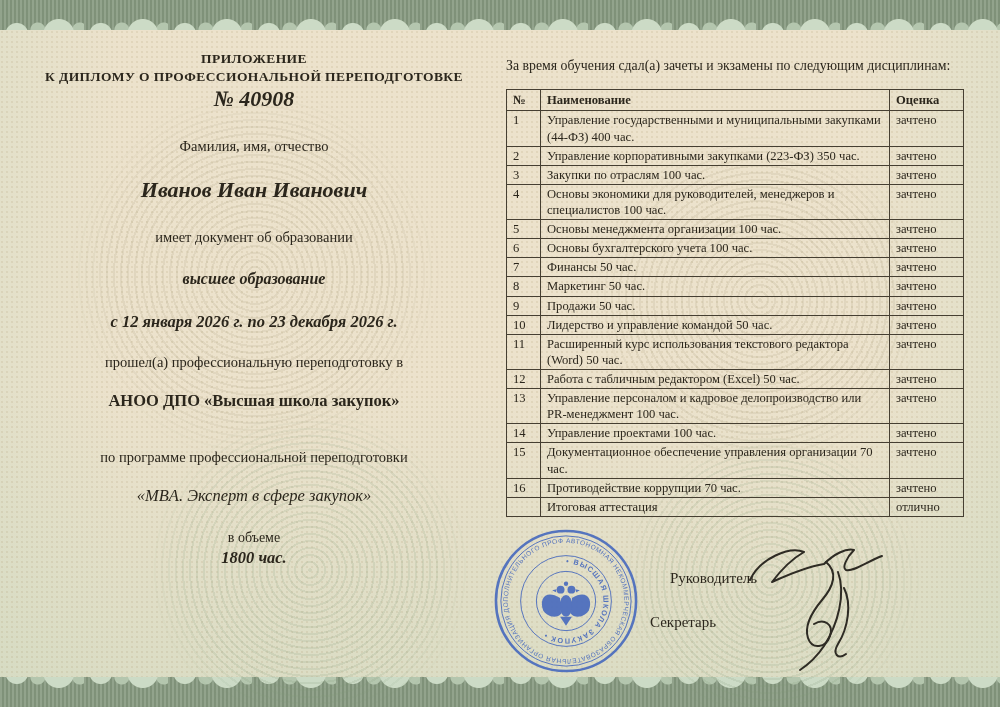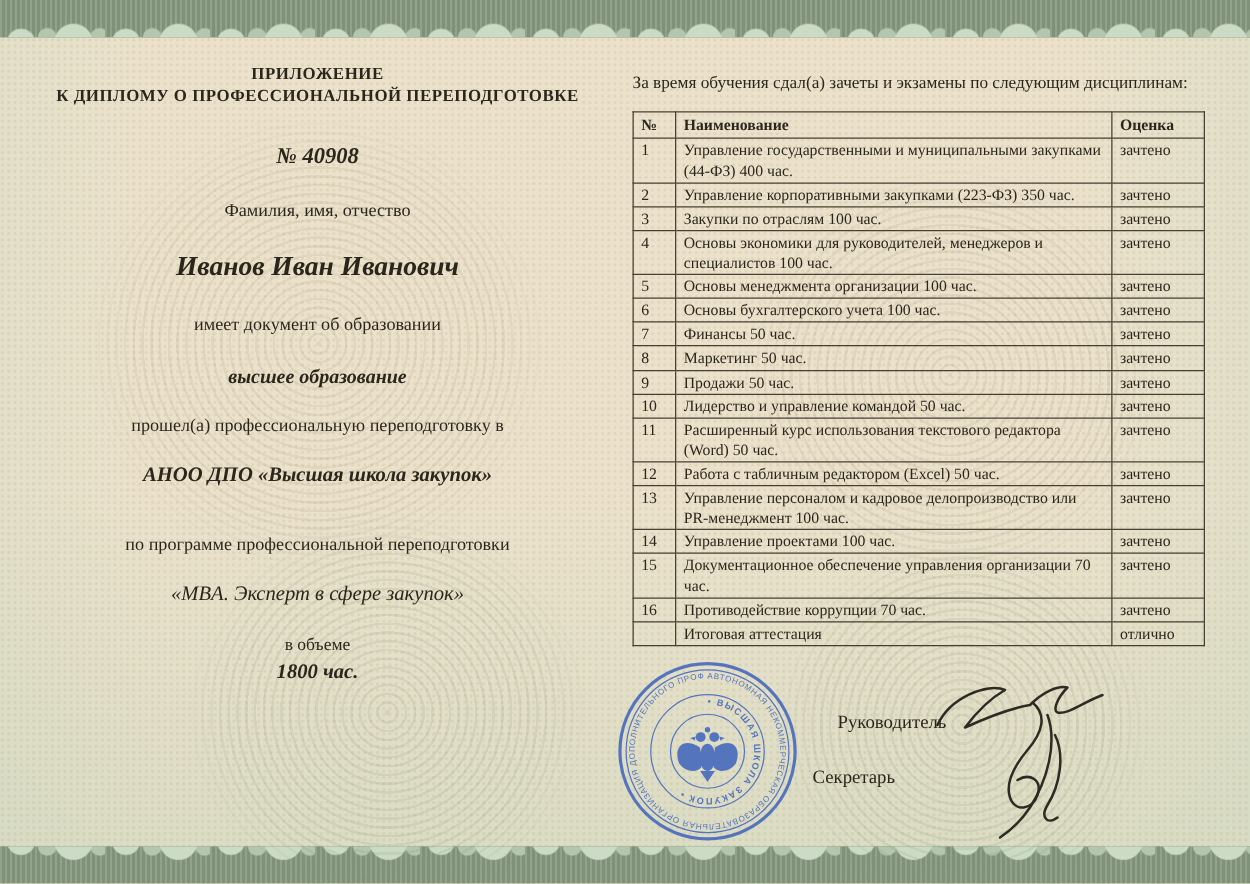--- a/index.html
+++ b/index.html
@@ -40,28 +40,28 @@
       rgba(150,140,105,0.13) 0 2px, rgba(0,0,0,0) 2px 7px);
     -webkit-mask-image:radial-gradient(circle, #000 55%, transparent 72%);
     mask-image:radial-gradient(circle, #000 55%, transparent 72%);
   }
   .rosette.green { background:repeating-radial-gradient(circle,
       rgba(130,155,120,0.16) 0 2px, rgba(0,0,0,0) 2px 7px); }
 
   
   .left-col { position:absolute; left:38px; top:50px; width:432px; text-align:center; }
   .t-caps { font-weight:bold; font-size:13.5px; letter-spacing:0.4px; line-height:1.35; }
-  .t-number { margin-top:28px; font-weight:bold; font-style:italic; font-size:18px; }
+  .t-number { font-weight:bold; font-style:italic; font-size:22px; }
   .t-label { margin-top:26px; font-size:14.5px; }
   .t-name { margin-top:22px; font-weight:bold; font-style:italic; font-size:22px;text-align:center; }
   .t-plain { margin-top:26px; font-size:14.5px; }
   .t-edu { margin-top:24px; font-weight:bold; font-style:italic; font-size:16px; }
   .t-period { margin-top:24px; font-weight:bold; font-style:italic; font-size:16.5px; }
   .t-passed { margin-top:22px; font-size:14.5px; }
-  .t-org { margin-top:20px; font-weight:bold; font-style:italic; font-size:16.5px; }
+  .t-org { margin-top:20px; font-weight:bold; font-size:16.5px; }
   .t-proglabel { margin-top:38px; font-size:14.5px; }
   .t-prog { margin-top:20px; font-weight:normal; font-style:italic; font-size:16.5px; }
   .t-vol { margin-top:24px; font-size:14px; }
   .t-hours { margin-top:2px; font-weight:bold; font-style:italic; font-size:16.5px; }
 
   
   .right-col { position:absolute; left:506px; top:55px; width:458px; }
   .intro { font-size:13.8px; line-height:1.55; text-align:justify; }
   table.disc { width:100%; border-collapse:collapse; margin-top:13px; font-size:12.6px; }
   table.disc th, table.disc td {
@@ -92,20 +92,21 @@
   <div class="rosette green" style="left:620px; top:430px; width:300px; height:300px;"></div>
 
   <div class="left-col">
     <div class="t-caps">ПРИЛОЖЕНИЕ</div>
     <div class="t-caps">К ДИПЛОМУ О ПРОФЕССИОНАЛЬНОЙ ПЕРЕПОДГОТОВКЕ</div>
     <div class="t-number">№ 40908</div>
     <div class="t-label">Фамилия, имя, отчество</div>
     <div class="t-name">Иванов Иван Иванович</div>
     <div class="t-plain">имеет документ об образовании</div>
     <div class="t-edu">высшее образование</div>
+    <div class="t-period">с 12 января 2026 г. по 23 декабря 2026 г.</div>
     <div class="t-passed">прошел(а) профессиональную переподготовку в</div>
     <div class="t-org">АНОО ДПО «Высшая школа закупок»</div>
     <div class="t-proglabel">по программе профессиональной переподготовки</div>
     <div class="t-prog">«MBA. Эксперт в сфере закупок»</div>
     <div class="t-vol">в объеме</div>
     <div class="t-hours">1800 час.</div>
   </div>
 
   <div class="right-col">
     <div class="intro">За время обучения сдал(а) зачеты и экзамены по следующим дисциплинам:</div>

